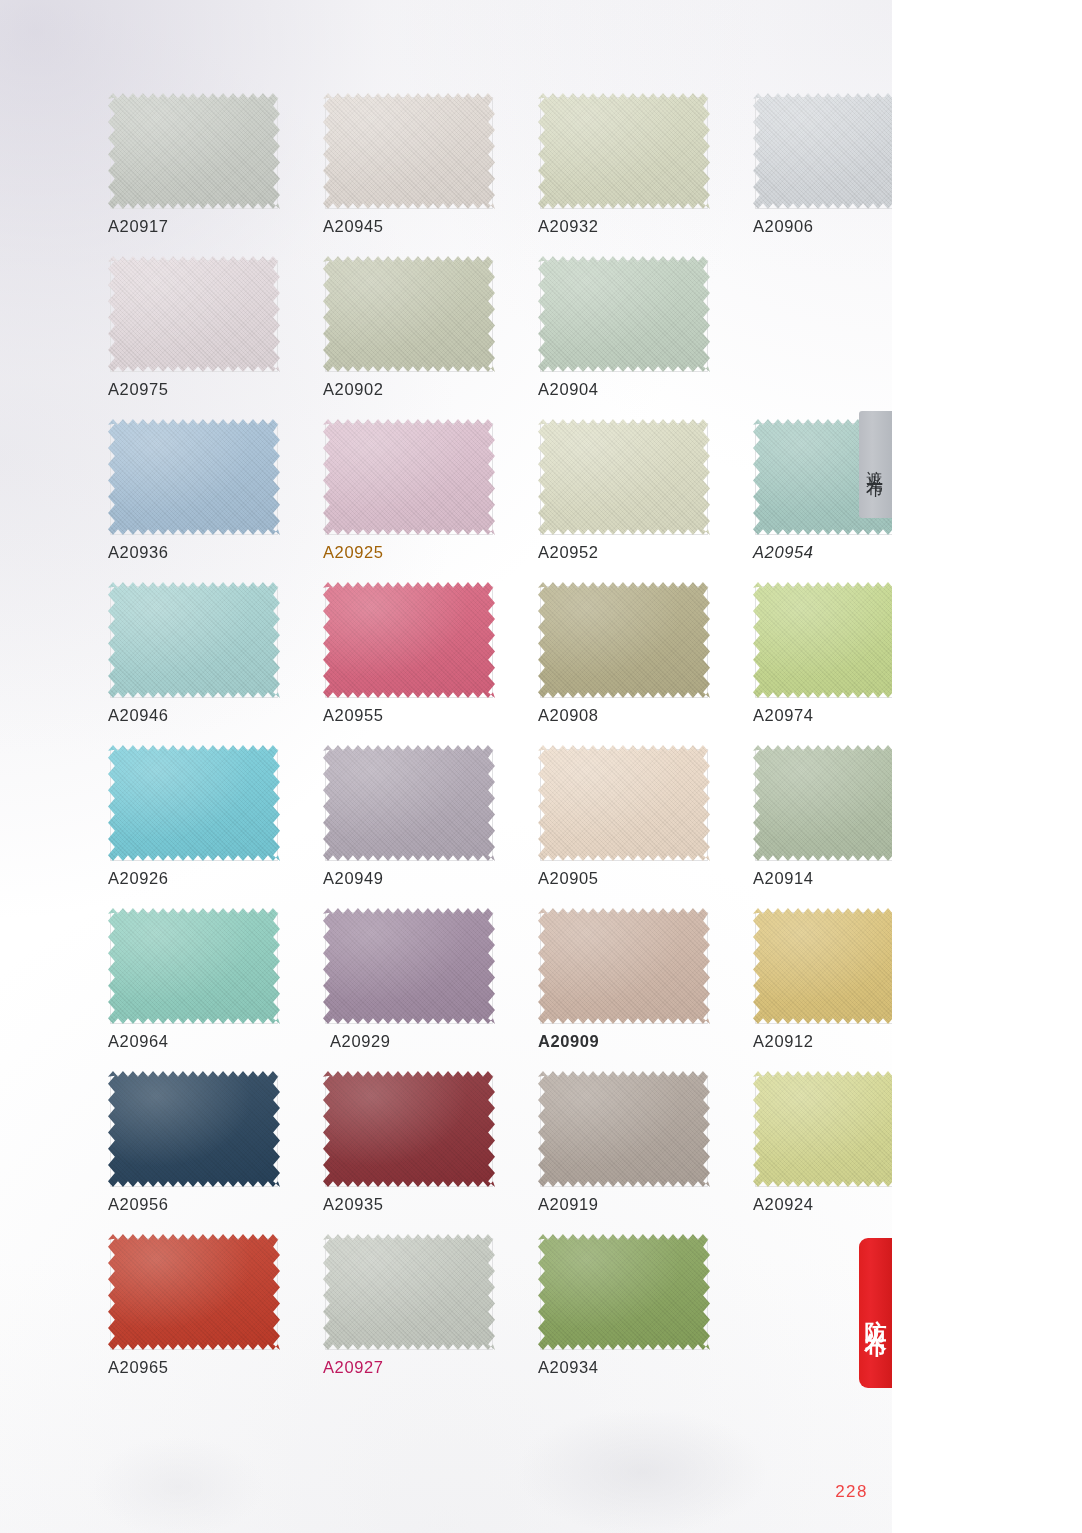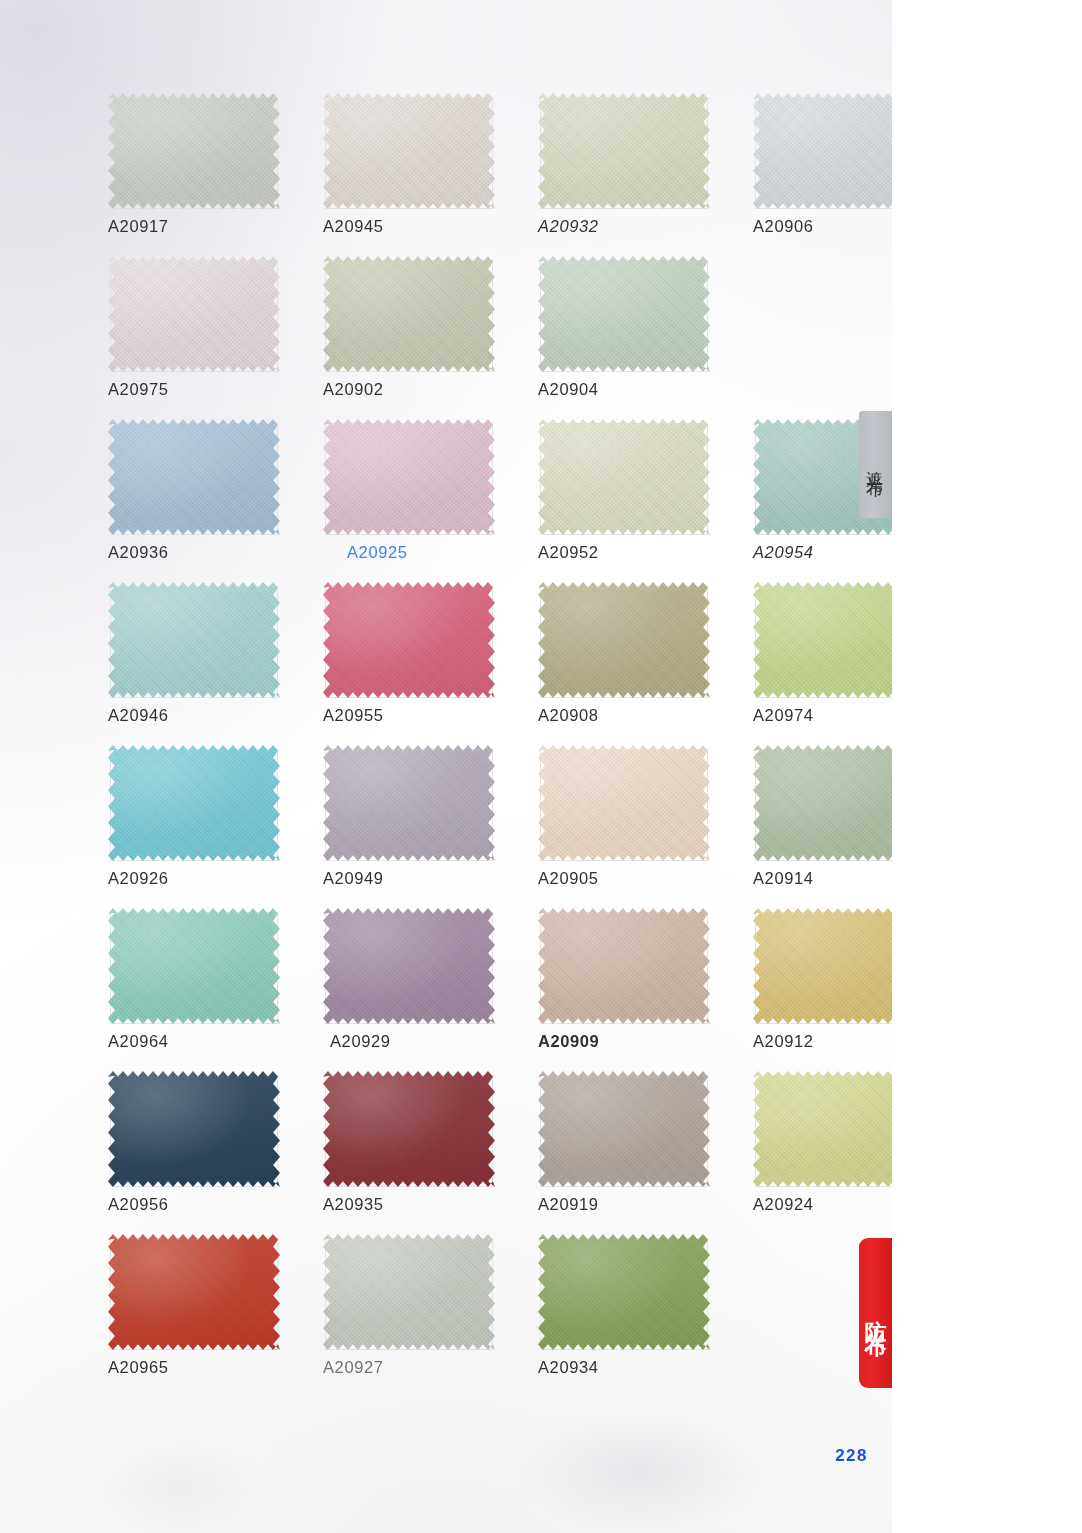--- a/index.html
+++ b/index.html
@@ -178,25 +178,24 @@
     color: #ffffff;
     border-radius: 9px 0 0 9px;
     font-size: 22px;
     letter-spacing: 7px;
     font-weight: bold;
   }
 
   #page-number {
     position: absolute;
     right: 24px;
-    top: 1446px;
+    top: 1482px;
     font-size: 17px;
     letter-spacing: 1.5px;
-    color: #1d4ed8;
-    font-weight: bold;
+    color: #ef4444;
   }
 </style>
 </head>
 <body>
 
 <div id="page" style="background: rgb(255, 255, 255);">
 
   <div class="paper-tint-a"></div>
   <div class="paper-tint-b"></div>
 
@@ -220,21 +219,21 @@
           </div>
           <div class="swatch-code" style="color: rgb(47, 49, 51);">A20945</div>
         </div>
         <div class="swatch-cell">
           <div class="swatch-frame">
             <div class="swatch-fabric" style="background-color: rgb(217, 220, 195);">
               <div class="swatch-weave"></div>
               <div class="swatch-shade"></div>
             </div>
           </div>
-          <div class="swatch-code" style="color: rgb(47, 49, 51); font-style: italic;">A20932</div>
+          <div class="swatch-code" style="color: rgb(47, 49, 51);">A20932</div>
         </div>
         <div class="swatch-cell">
           <div class="swatch-frame">
             <div class="swatch-fabric" style="background-color: rgb(216, 220, 224);">
               <div class="swatch-weave"></div>
               <div class="swatch-shade"></div>
             </div>
           </div>
           <div class="swatch-code" style="color: rgb(47, 49, 51);">A20906</div>
         </div>
@@ -278,21 +277,21 @@
           </div>
           <div class="swatch-code" style="color: rgb(47, 49, 51);">A20936</div>
         </div>
         <div class="swatch-cell">
           <div class="swatch-frame">
             <div class="swatch-fabric" style="background-color: rgb(223, 194, 209);">
               <div class="swatch-weave"></div>
               <div class="swatch-shade"></div>
             </div>
           </div>
-          <div class="swatch-code" style="color: #3b82f6; margin-left: 24px;">A20925</div>
+          <div class="swatch-code" style="color: #a16207;">A20925</div>
         </div>
         <div class="swatch-cell">
           <div class="swatch-frame">
             <div class="swatch-fabric" style="background-color: rgb(222, 223, 198);">
               <div class="swatch-weave"></div>
               <div class="swatch-shade"></div>
             </div>
           </div>
           <div class="swatch-code" style="color: rgb(47, 49, 51);">A20952</div>
         </div>
@@ -468,21 +467,21 @@
           </div>
           <div class="swatch-code" style="color: rgb(47, 49, 51);">A20965</div>
         </div>
         <div class="swatch-cell">
           <div class="swatch-frame">
             <div class="swatch-fabric" style="background-color: rgb(199, 204, 195);">
               <div class="swatch-weave"></div>
               <div class="swatch-shade"></div>
             </div>
           </div>
-          <div class="swatch-code" style="color: #737373;">A20927</div>
+          <div class="swatch-code" style="color: #be185d;">A20927</div>
         </div>
         <div class="swatch-cell">
           <div class="swatch-frame">
             <div class="swatch-fabric" style="background-color: rgb(136, 164, 93);">
               <div class="swatch-weave"></div>
               <div class="swatch-shade"></div>
             </div>
           </div>
           <div class="swatch-code" style="color: rgb(47, 49, 51);">A20934</div>
         </div>

